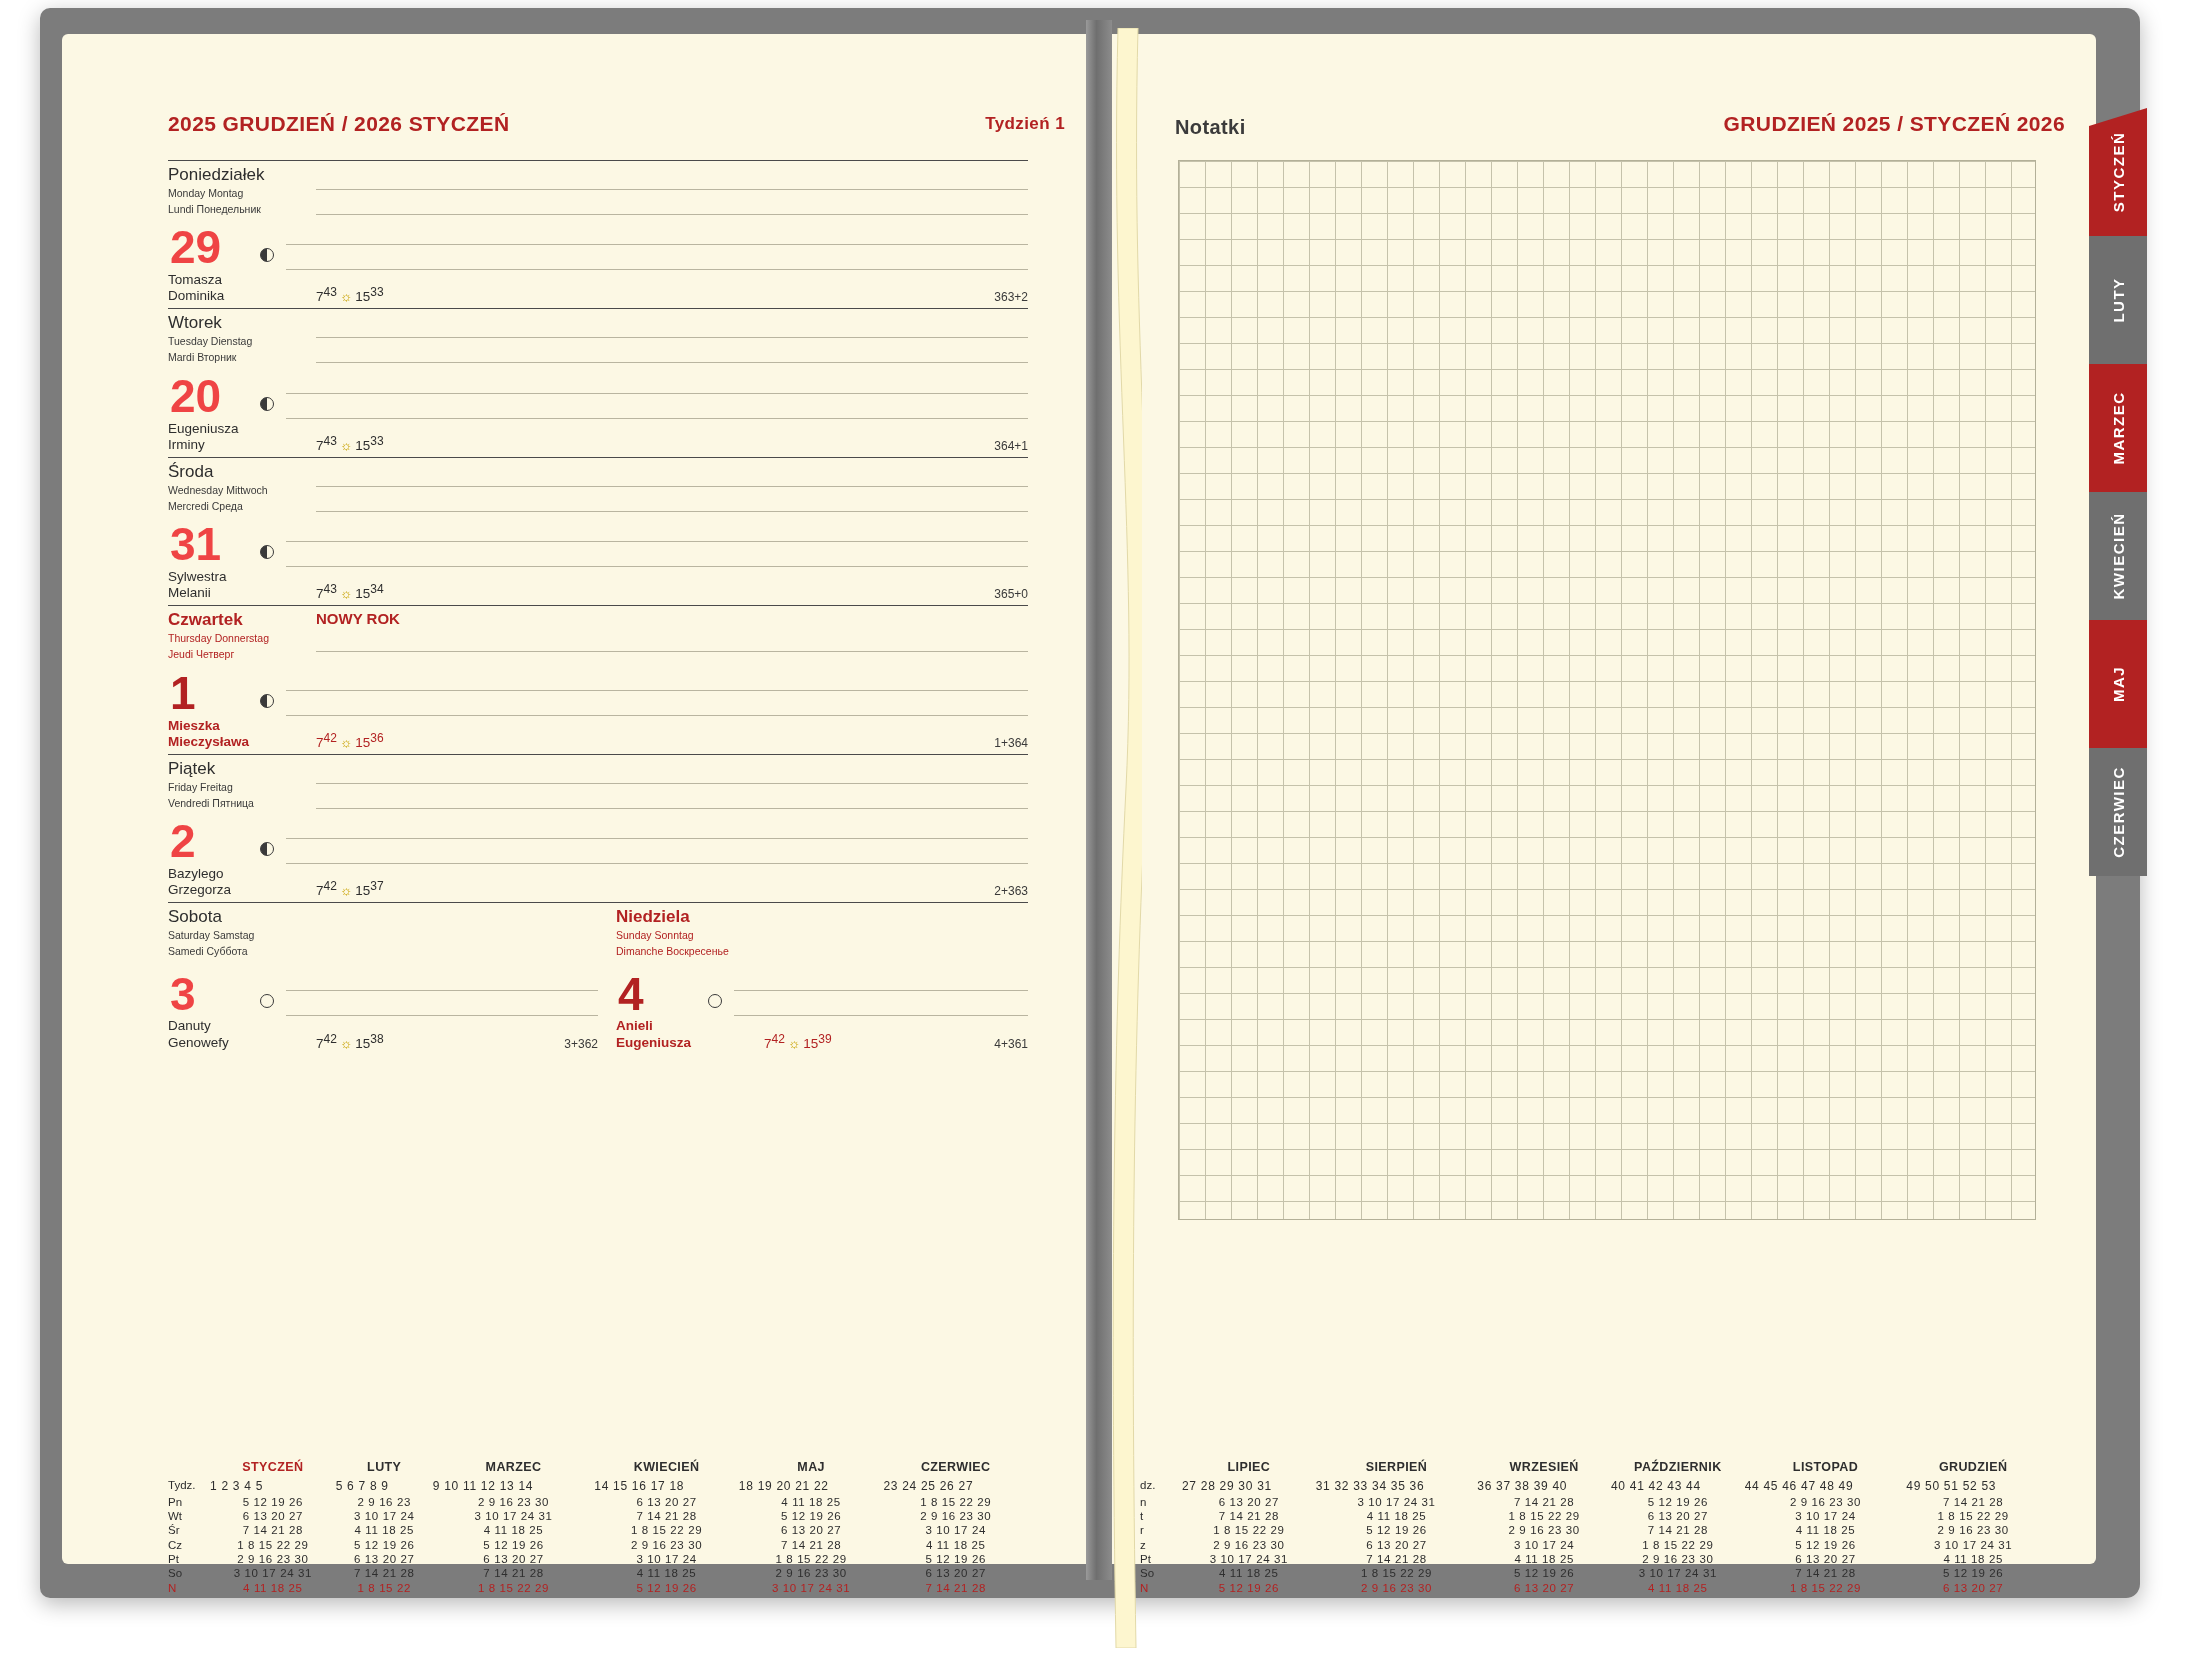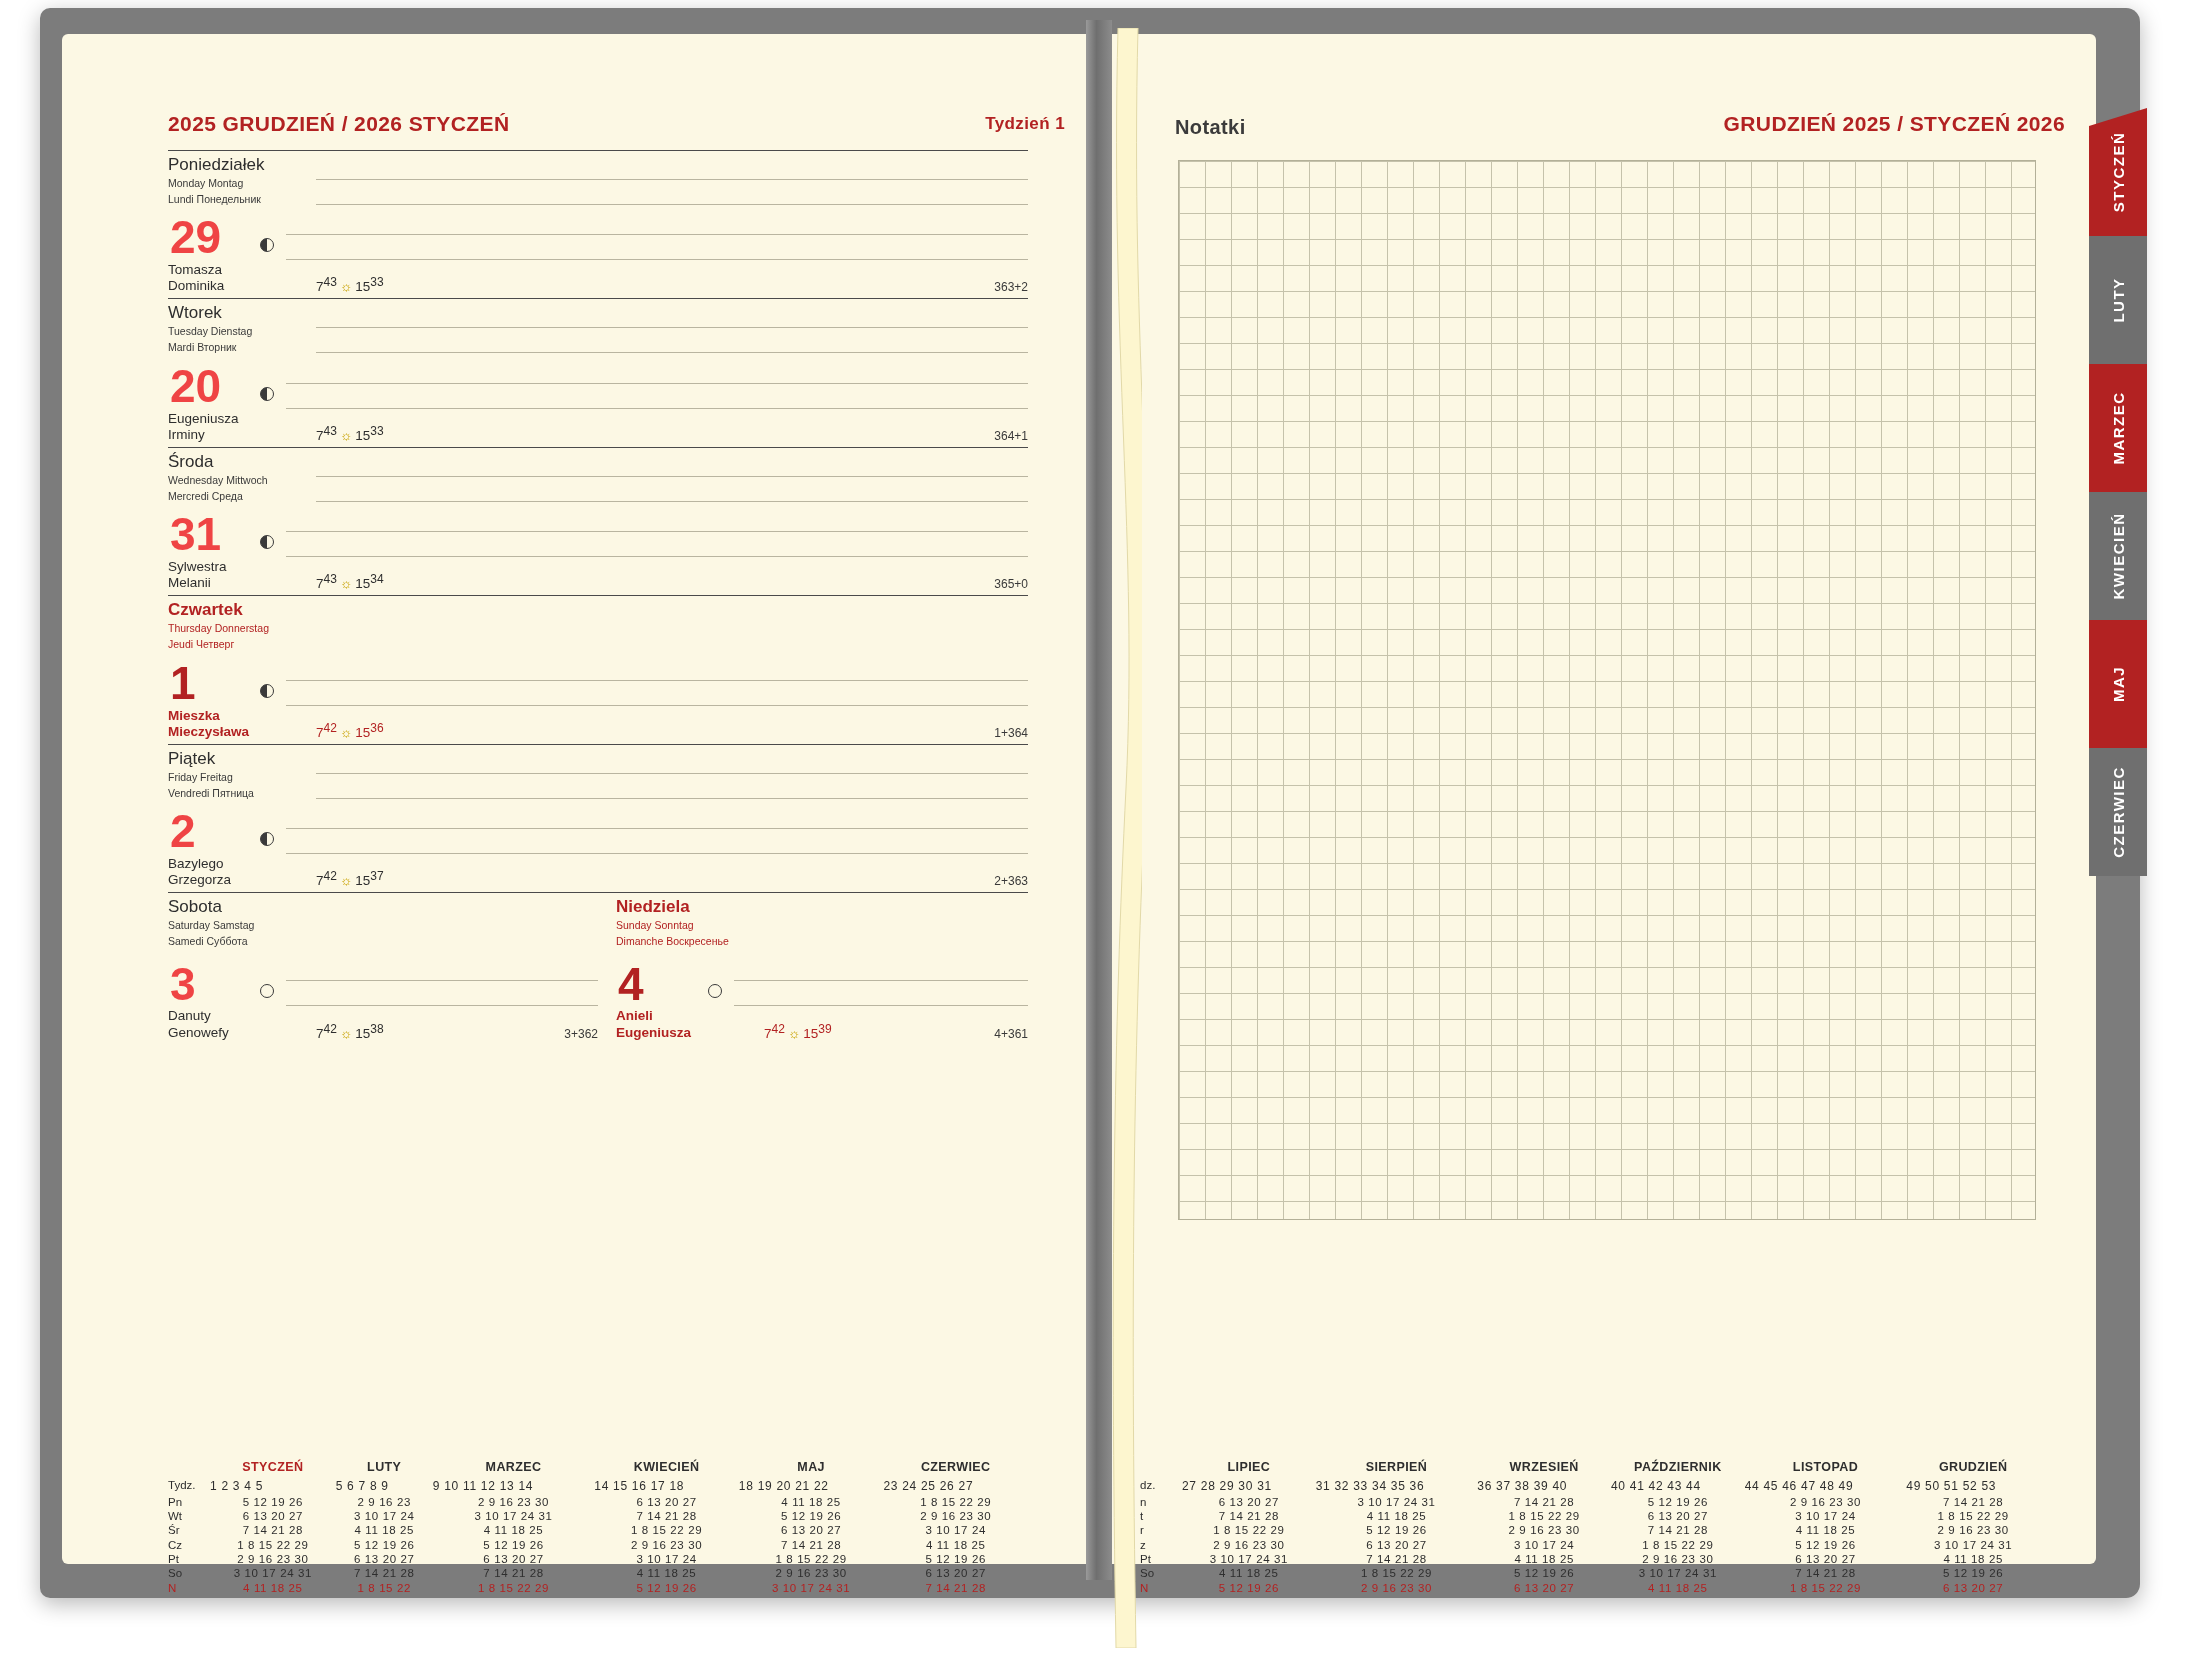--- a/index.html
+++ b/index.html
@@ -46,21 +46,21 @@
   
   .hdr {
     position:absolute; font-weight:bold; letter-spacing:0.4px;
   }
   .hdr-left  { left:168px; top:112px; font-size:21px; color:#b22222; }
   .week      { right:1120px; top:114px; font-size:17px; color:#b22222; }
   .hdr-notes { left:1175px; top:116px; font-size:20px; color:#3b3b3b; }
   .hdr-right { right:120px; top:112px; font-size:21px; color:#b22222; text-align:right;}
 
   
-  .days { position:absolute; left:168px; top:150px; width:860px; }
+  .days { position:absolute; left:168px; top:160px; width:860px; }
   .day {
     position:relative;
     border-top:1.3px solid #4a4a4a;
     height:auto;
   }
   .day-top { display:flex; }
   .day-names { width:148px; padding-top:5px; }
   .dn-pl { font-size:17px; color:#2e2e2e; line-height:1.05; }
   .dn-sub { font-size:10.5px; color:#3a3a3a; line-height:1.25; margin-top:3px;}
   .day-lines { flex:1; position:relative; padding-top:4px;}
@@ -256,20 +256,24 @@
       <div class="suntimes"><span>7<sup>43</sup></span><span class="sunicon">☼</span><span>15<sup>34</sup></span></div>
       <div class="daycount">365+0</div>
     </div>
   </div>
   <div class="day red">
     <div class="day-top">
       <div class="day-names">
         <div class="dn-pl">Czwartek</div>
         <div class="dn-sub">Thursday  Donnerstag</div>
         <div class="dn-sub">Jeudi  Четверг</div>
+      </div>
+      <div class="day-lines">
+        <div class="holiday">NOWY ROK</div>
+        <div class="ln"></div>
       </div>
     </div>
     <div class="num-row">
       <div class="daynum">1</div>
       <div class="moon ">
             <i></i>
           </div>
       <div class="day-lines" style="flex:1">
         <div class="ln"></div>
         <div class="ln"></div>

